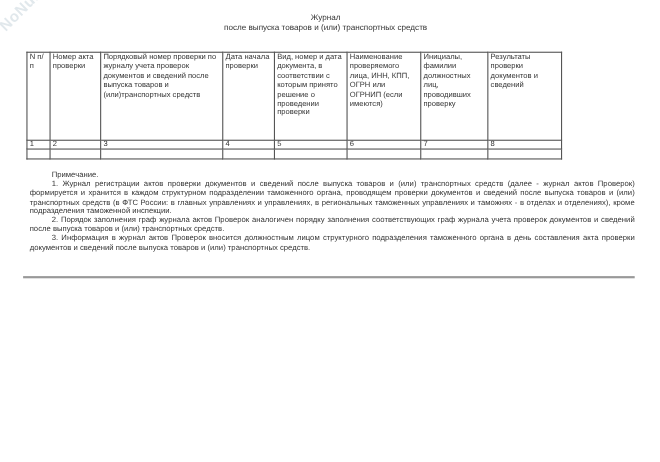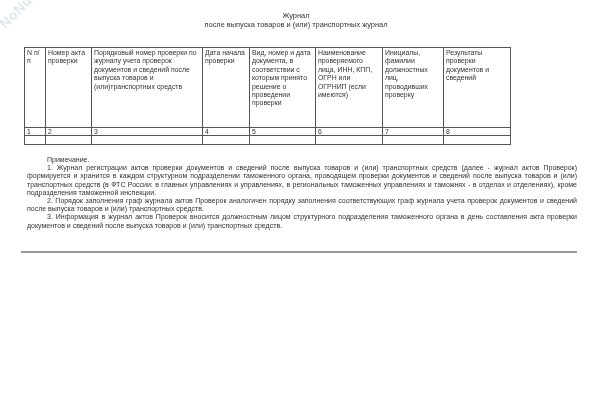--- a/index.html
+++ b/index.html
@@ -22,21 +22,21 @@
   .notes p.label { text-indent:20px; }
   .rule { position:absolute; left:21px; top:251px; width:556px; height:2px; background:#999; }
 </style>
 </head>
 <body>
 
 <div class="watermark">NoNumber.ru</div>
 
 <div class="title">
   <div>Журнал</div>
-  <div>после выпуска товаров и (или) транспортных журнал</div>
+  <div>после выпуска товаров и (или) транспортных средств</div>
 </div>
 
 <table class="journal">
   <colgroup>
     <col style="width:21px">
       <col style="width:46px">
       <col style="width:111px">
       <col style="width:47px">
     <col style="width:66px">
       <col style="width:67px">

